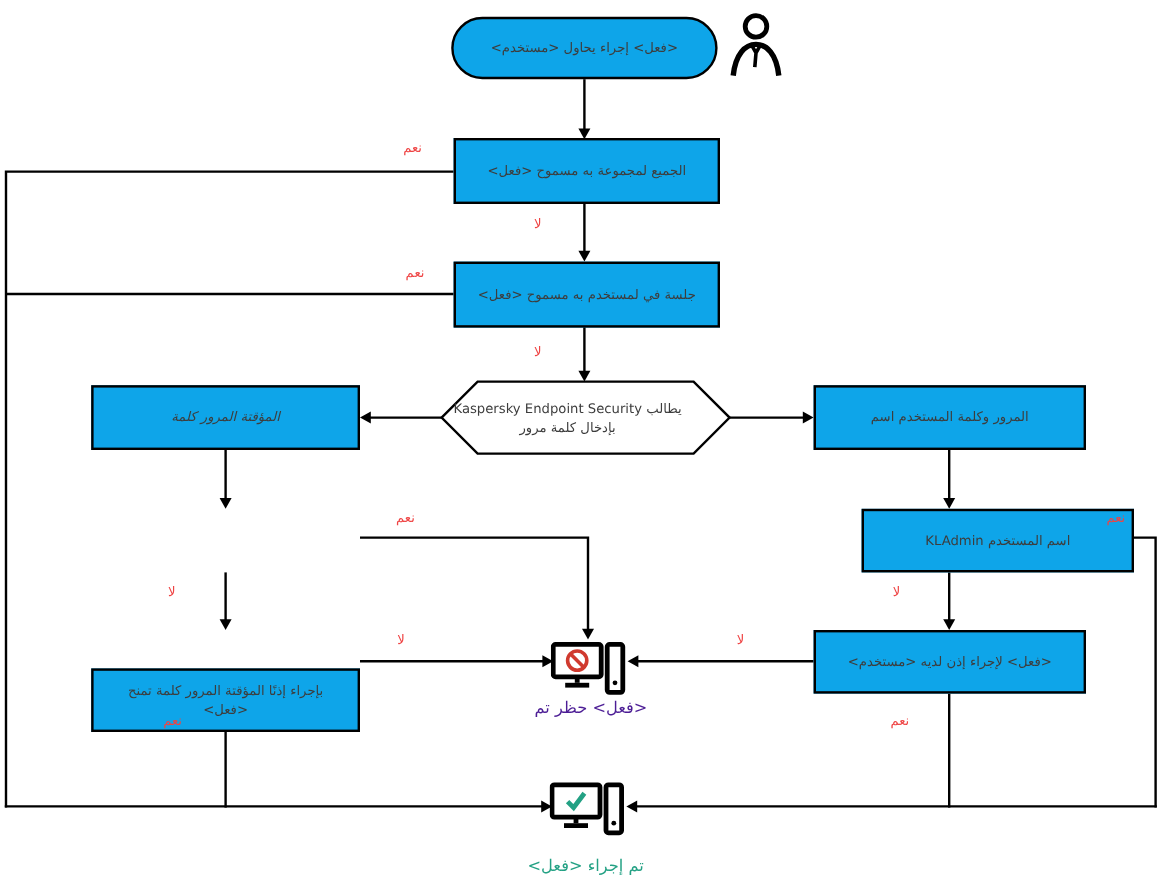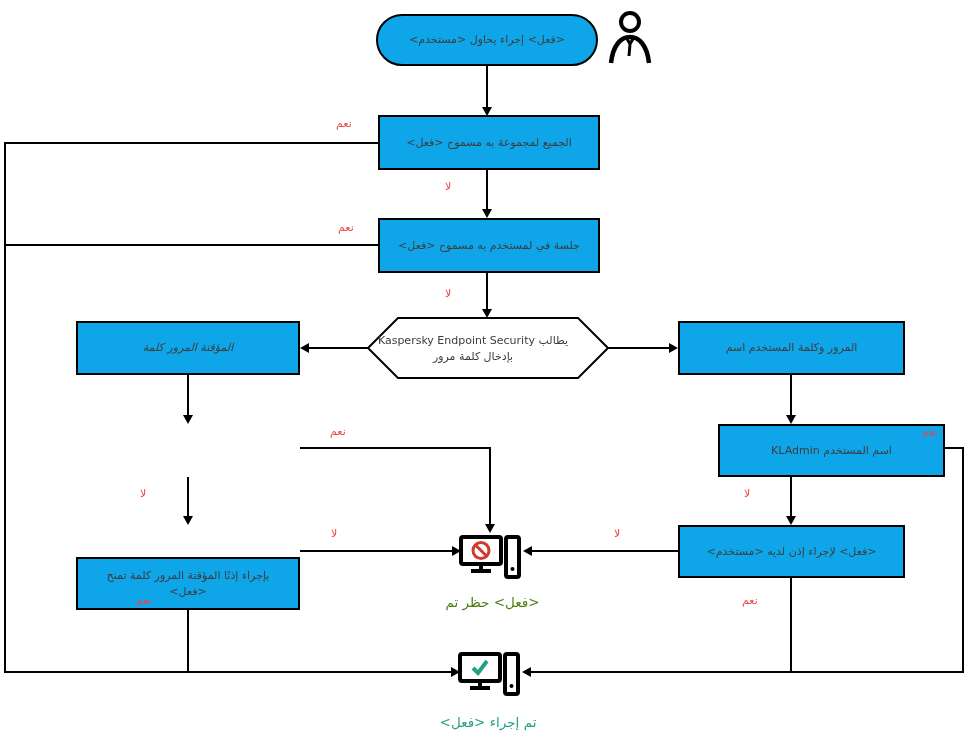--- a/index.html
+++ b/index.html
@@ -130,16 +130,16 @@
 
   <svg class="icon" style="left:458px;top:650px;" width="64" height="52" viewBox="0 0 64 52">
     <rect x="2" y="4" width="40" height="27" rx="2" fill="#fff" stroke="#000" stroke-width="4"></rect>
     <path d="M15 18 L20 23 L29 11" fill="none" stroke="#23a184" stroke-width="4"></path>
     <rect x="20" y="31" width="4" height="5" fill="#000"></rect>
     <rect x="12" y="36" width="20" height="4" fill="#000"></rect>
     <rect x="47" y="4" width="13" height="40" rx="2" fill="#fff" stroke="#000" stroke-width="4"></rect>
     <circle cx="53.5" cy="36" r="2" fill="#000"></circle>
   </svg>
 
-  <div class="outcome" style="left: 425px; top: 594px; width: 135px; color: #4d7c0f;" data-bidi="ltr-words"><span dir="rtl">تم</span> <span dir="rtl">حظر</span> <span dir="rtl">&lt;فعل&gt;</span></div>
+  <div class="outcome" style="left: 425px; top: 582px; width: 135px; color: #4c1d95;" data-bidi="ltr-words"><span dir="rtl">تم</span> <span dir="rtl">حظر</span> <span dir="rtl">&lt;فعل&gt;</span></div>
   <div class="outcome" dir="rtl" style="left: 418px; top: 714px; width: 140px; color: rgb(35, 161, 132);">تم إجراء &lt;فعل&gt;</div>
 
 </div>
 
 </body></html>

